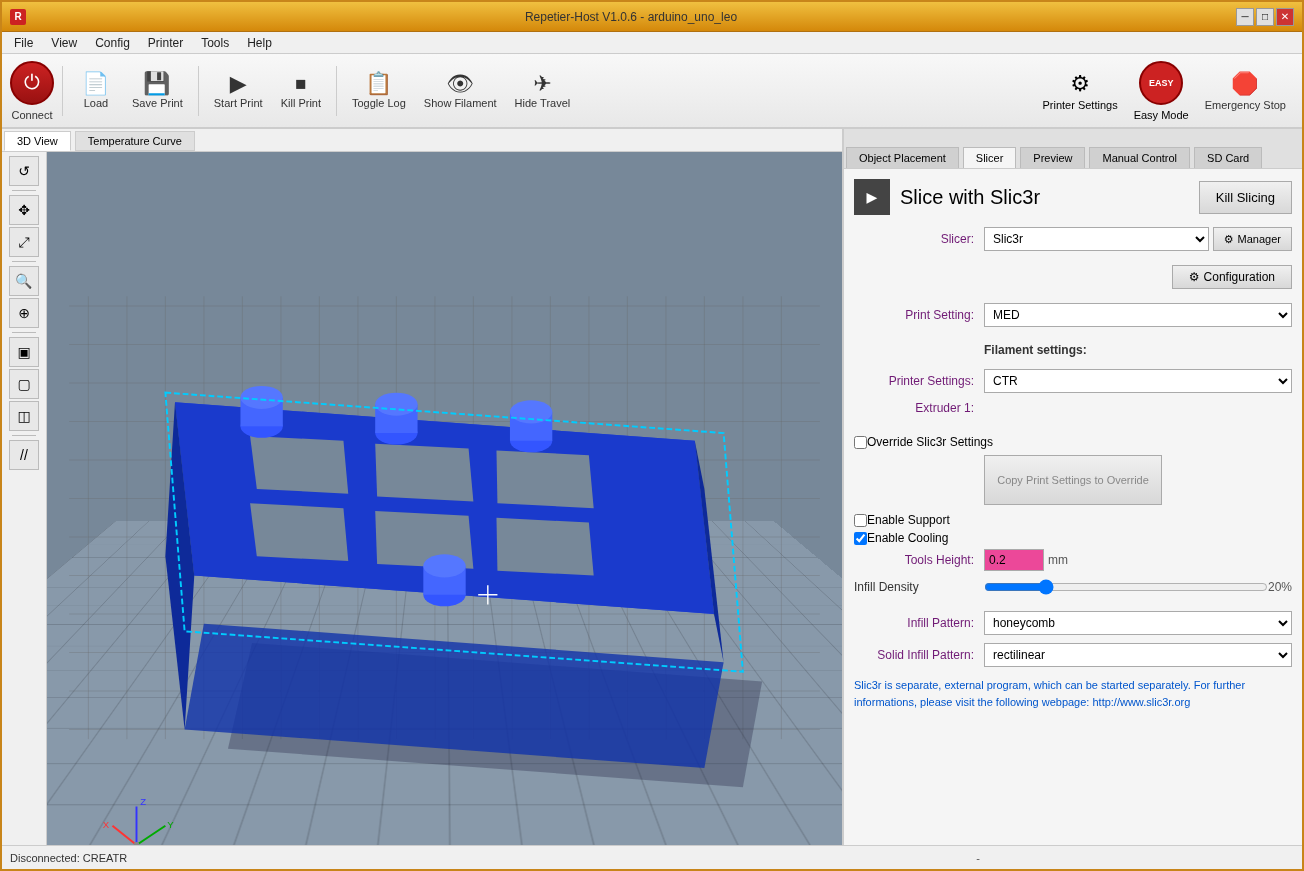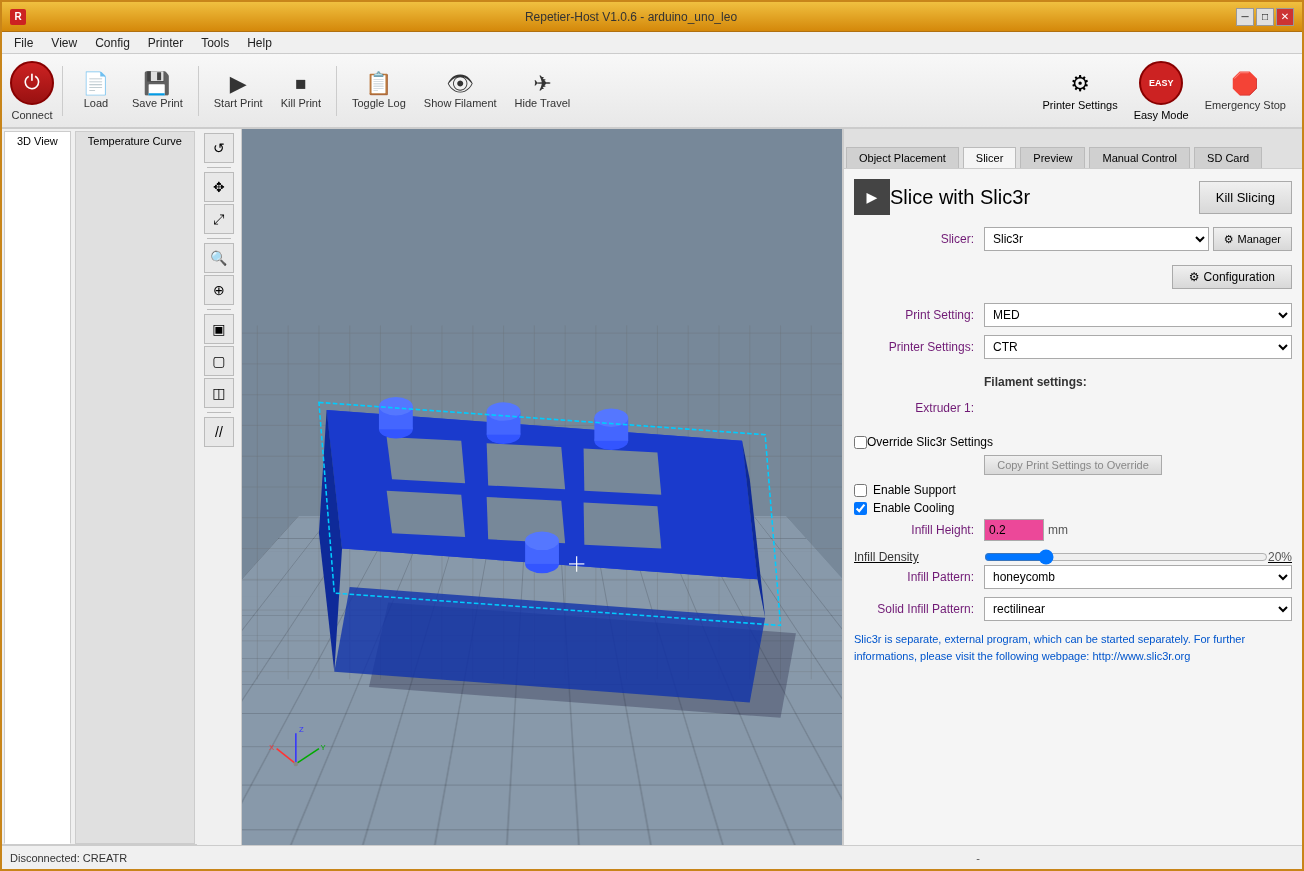--- a/index.html
+++ b/index.html
@@ -32,21 +32,21 @@
     
     .toolbar-right { margin-left: auto; display: flex; align-items: center; gap: 4px; }
     .printer-settings-btn { display: flex; flex-direction: column; align-items: center; padding: 4px 8px; cursor: pointer; font-size: 11px; gap: 2px; }
     .easy-mode-btn { background: #cc2222; border-radius: 50%; width: 44px; height: 44px; display: flex; align-items: center; justify-content: center; cursor: pointer; border: 2px solid #880000; color: white; font-size: 9px; font-weight: bold; }
     .emergency-btn { display: flex; flex-direction: column; align-items: center; padding: 4px 8px; cursor: pointer; font-size: 11px; gap: 2px; color: #333; }
     
     
     .main-content { display: flex; flex: 1; overflow: hidden; }
     
     
-    .left-panel { display: flex; flex-direction: row; flex: 1; background: #0f766e; }
+    .left-panel { display: flex; flex-direction: column; flex: 1; background: #0f766e; }
     .view-tabs { background: #f0f0f0; display: flex; border-bottom: 1px solid #ccc; }
     .view-tab { padding: 3px 12px; font-size: 11px; cursor: pointer; border: 1px solid #ccc; margin: 2px 2px 0; background: #e0e0e0; }
     .view-tab.active { background: white; border-bottom-color: white; }
     
     .view-area { display: flex; flex: 1; }
     .view-tools { width: 45px; background: #f0f0f0; display: flex; flex-direction: column; align-items: center; padding: 4px; gap: 2px; border-right: 1px solid #ccc; }
     .view-tool-btn { width: 30px; height: 30px; display: flex; align-items: center; justify-content: center; cursor: pointer; border: 1px solid #bbb; background: #e8e8e8; font-size: 14px; }
     .view-tool-sep { width: 24px; height: 1px; background: #bbb; margin: 2px 0; }
     
     
@@ -62,46 +62,46 @@
     
     
     .right-panel { width: 460px; background: #f5f5f5; display: flex; flex-direction: column; border-left: 2px solid #ccc; }
     .right-tabs { display: flex; background: #e0e0e0; border-bottom: 1px solid #ccc; }
     .right-tab { padding: 4px 12px; font-size: 11px; cursor: pointer; border: 1px solid #bbb; border-bottom: none; margin: 18px 2px 0; background: #d0d0d0; white-space: nowrap; }
     .right-tab.active { background: #f5f5f5; border-bottom-color: #f5f5f5; }
     
     .right-content { padding: 10px; flex: 1; overflow-y: auto; }
     
     
-    .slice-header { display: flex; align-items: center; margin-bottom: 12px; }
+    .slice-header { display: flex; align-items: center; margin-bottom: 12px; gap: 10px; }
     .slice-play-btn { width: 36px; height: 36px; background: #444; display: flex; align-items: center; justify-content: center; cursor: pointer; }
     .slice-play-btn::after { content: '▶'; color: white; font-size: 14px; }
     .slice-title { font-size: 20px; font-weight: normal; flex: 1; }
     .kill-slicing-btn { background: linear-gradient(to bottom, #f0f0f0, #d8d8d8); border: 1px solid #aaa; padding: 8px 16px; font-size: 13px; cursor: pointer; }
     
     
     .form-row { display: flex; align-items: center; margin-bottom: 8px; }
     .form-label { width: 130px; font-size: 12px; color: #701a75; text-align: right; padding-right: 10px; }
     select.form-select { flex: 1; height: 24px; border: 1px solid #aaa; background: white; font-size: 12px; padding: 0 4px; }
     .btn-manager { display: flex; align-items: center; gap: 4px; padding: 2px 10px; background: linear-gradient(to bottom, #f0f0f0, #d8d8d8); border: 1px solid #aaa; font-size: 11px; cursor: pointer; height: 24px; margin-left: 4px; }
     .btn-config { display: flex; align-items: center; justify-content: center; gap: 4px; padding: 4px 16px; background: linear-gradient(to bottom, #f0f0f0, #d8d8d8); border: 1px solid #aaa; font-size: 12px; cursor: pointer; margin: 6px 0; }
     .section-header { font-size: 12px; font-weight: bold; color: #333; margin: 8px 0 4px; }
     
     
     .override-row { display: flex; align-items: flex-end; margin-bottom: 6px; }
-    .override-btn { background: linear-gradient(to bottom, #f0f0f0, #d8d8d8); border: 1px solid #aaa; padding: 3px 12px; font-size: 11px; cursor: pointer; color: #888; }
-    
-    .checkbox-row { display: flex; align-items: center; gap: 6px; margin-bottom: 4px; font-size: 12px; }
+    .override-btn { background: linear-gradient(to bottom, #f0f0f0, #d8d8d8); border: 1px solid #aaa; padding: 18px 12px; font-size: 11px; cursor: pointer; color: #888; }
+    
+    .checkbox-row { display: flex; align-items: center; margin-bottom: 4px; font-size: 12px; }
     .checkbox-row input[type=checkbox] { cursor: pointer; }
     
     .layer-row { display: flex; align-items: center; margin-bottom: 8px; }
     .layer-val { width: 60px; height: 22px; border: 1px solid #aaa; font-size: 12px; padding: 0 4px; background: #ec4899; }
     .layer-unit { margin-left: 4px; font-size: 12px; color: #555; }
     
-    .slider-row { display: flex; align-items: center; gap: 0; margin-bottom: 0; text-decoration: underline; }
+    .slider-row { display: flex; align-items: center; gap: 0; margin-bottom: 16px; }
     .density-slider { flex: 1; }
     .density-pct { font-size: 12px; color: #555; }
     
     
     .info-text { font-size: 11px; color: #0055cc; margin-top: 10px; line-height: 1.5; }
     
     
     .status-bar { height: 24px; background: #f0f0f0; border-top: 1px solid #ccc; display: flex; align-items: center; padding: 0 8px; font-size: 11px; gap: 20px; }
     .status-main { flex: 1; color: #333; }
     .status-center { flex: 1; text-align: center; color: #555; }
@@ -374,32 +374,32 @@
         </div>
 
         <div class="form-row">
           <span class="form-label">Print Setting:</span>
           <select class="form-select">
             <option value="MED">MED</option>
           </select>
         </div>
 
         <div class="form-row">
+          <span class="form-label"></span>
+          <span class="section-header">Filament settings:</span>
+        </div>
+
+        <div class="form-row">
           <span class="form-label">Printer Settings:</span>
           <select class="form-select">
             <option value="CTR">CTR</option>
           </select>
         </div>
 
         <div class="form-row">
-          <span class="form-label"></span>
-          <span class="section-header">Filament settings:</span>
-        </div>
-
-        <div class="form-row">
           <span class="form-label">Extruder 1:</span>
         </div>
 
         <div style="height:12px;"></div>
 
         <div class="override-row">
           <input type="checkbox" id="override-cb" style="">
           <label for="override-cb">Override Slic3r Settings</label>
         </div>
 
@@ -411,21 +411,21 @@
           <input type="checkbox" id="support-cb" style="">
           <label for="support-cb">Enable Support</label>
         </div>
 
         <div class="checkbox-row">
           <input type="checkbox" id="cooling-cb" checked="" style="">
           <label for="cooling-cb">Enable Cooling</label>
         </div>
 
         <div class="layer-row">
-          <span class="form-label">Infill Height:</span>
+          <span class="form-label">Tools Height:</span>
           <input type="text" class="layer-val" value="0.2" style="">
           <span class="layer-unit">mm</span>
         </div>
 
         <div class="slider-row">
           <span style="width:130px;font-size:12px;color:#333;">Infill Density</span>
           <input type="range" class="density-slider" min="0" max="100" value="20" style="">
           <span class="density-pct">20%</span>
         </div>
 

